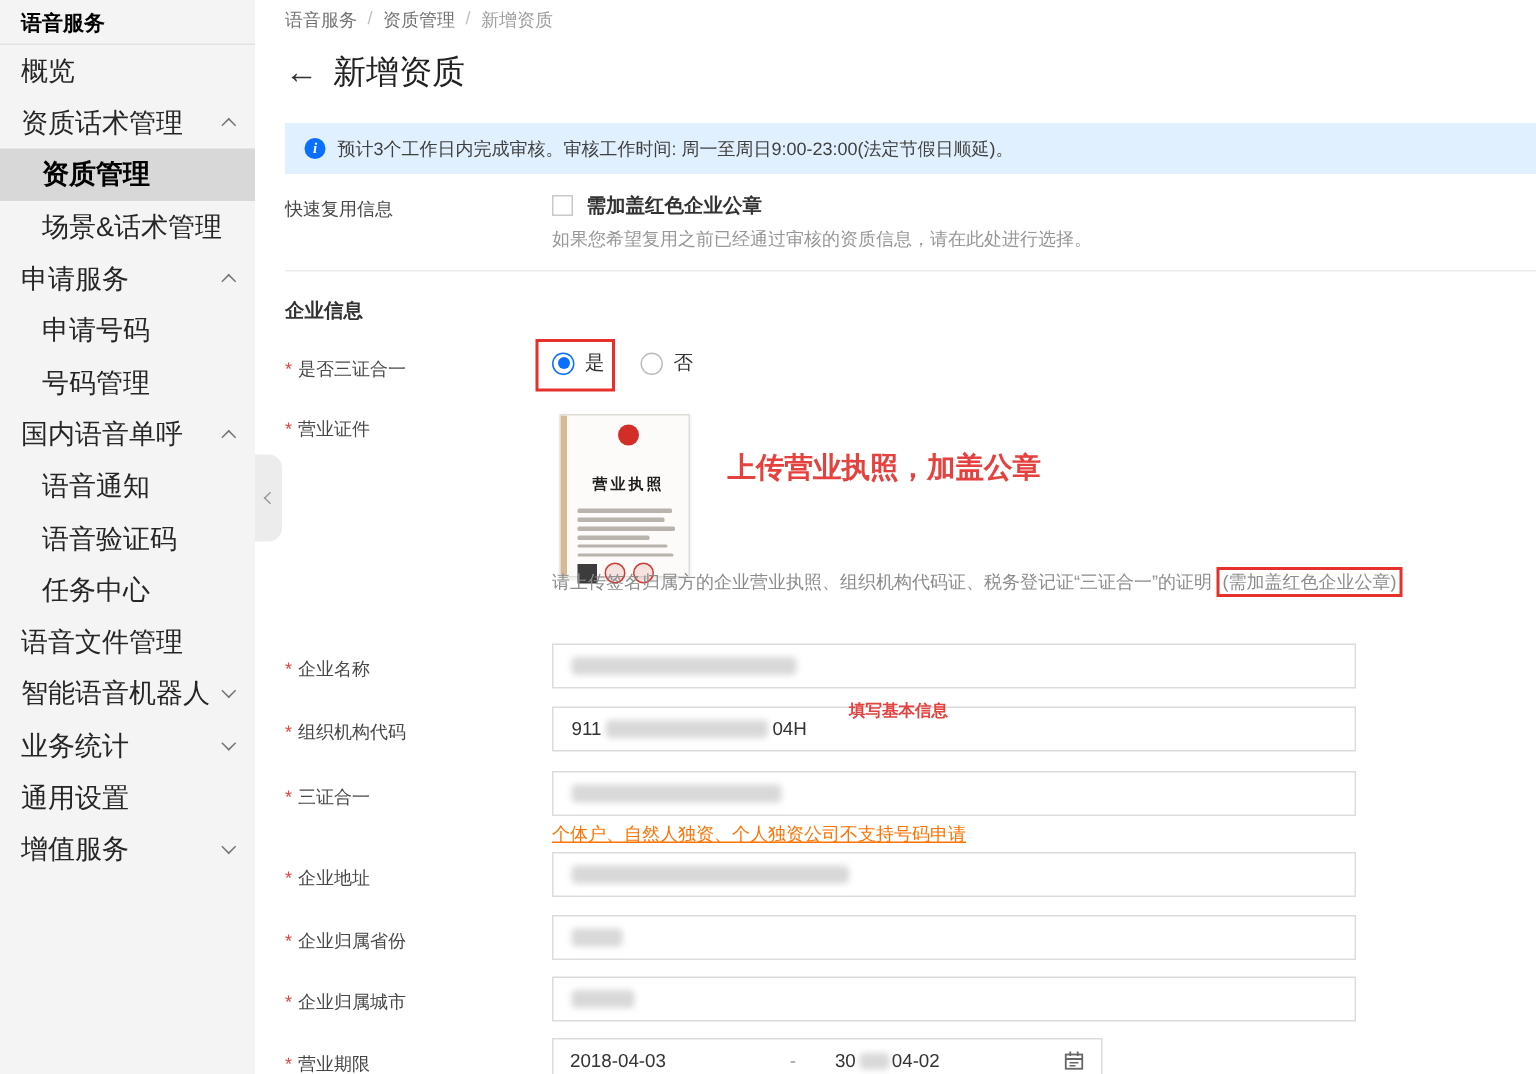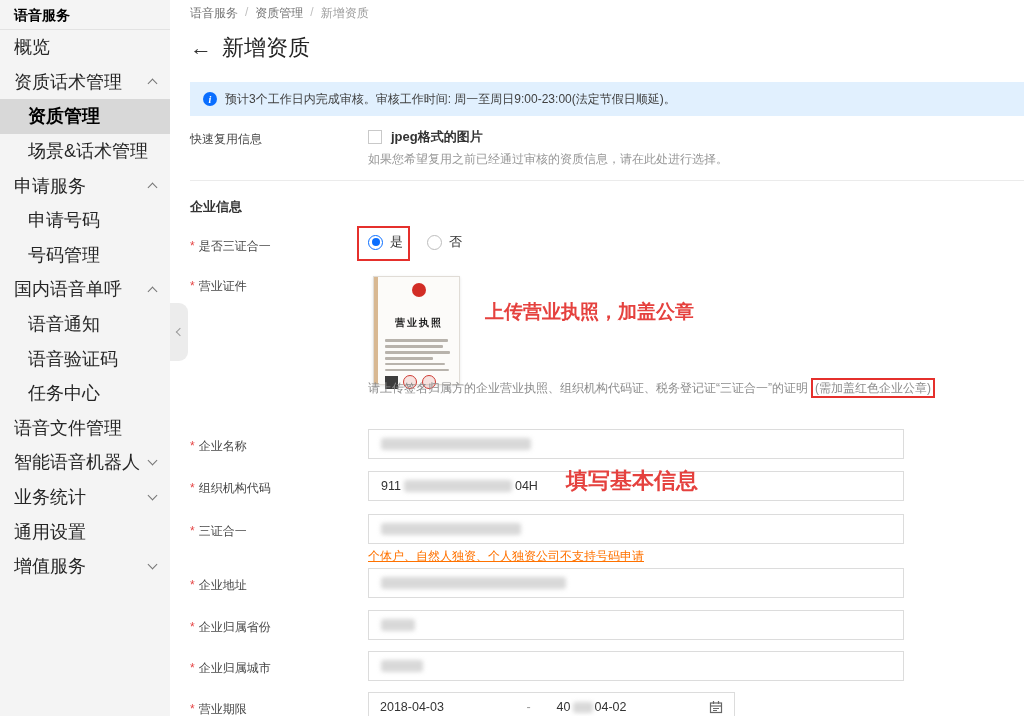--- a/index.html
+++ b/index.html
@@ -82,21 +82,21 @@
 
   .lic-note { position: absolute; left: 315px; top: 299px; font-size: 19px; font-weight: bold; color: #e5413e; }
   .lic-help1 { position: absolute; left: 198px; top: 380px; font-size: 12px; color: #8c8c8c; width: 700px; }
   .boxed { border: 2px solid #e5302c; padding: 1px 2px; margin-left: 3px; }
   .lic-help2 { position: absolute; left: 198px; top: 402px; font-size: 12px; color: #8c8c8c; }
 
   
   .input { position: absolute; left: 198px; width: 536px; height: 30px; border: 1px solid #dcdcdc; background: #fff;
            display: flex; align-items: center; padding: 0 12px; font-size: 12.5px; color: #333; }
   .blob { display: inline-block; height: 12px; background: #c8c8c8; border-radius: 3px; filter: blur(2px); opacity: .7; }
-  .org-note { position: absolute; left: 396px; top: 466px; font-size: 22px; font-weight: bold; color: #e5413e; z-index: 3; }
+  .org-note { position: absolute; left: 396px; top: 466px; font-size: 11px; font-weight: bold; color: #e5413e; z-index: 3; }
   .type-hint { position: absolute; left: 198px; top: 548px; font-size: 12px; color: #ff7200; text-decoration: underline; }
 
   .date-range { position: absolute; left: 198px; top: 692px; width: 367px; height: 30px; border: 1px solid #dcdcdc;
                 background: #fff; display: flex; align-items: center; padding: 0 11px; font-size: 12.5px; color: #333; cursor: pointer; }
   .dr-sep { margin-left: auto; color: #9a9a9a; }
   .dr-end { margin-left: 26px; display: flex; align-items: center; }
   .cal { margin-left: auto; display: flex; }
 </style>
 </head>
 <body>
@@ -182,21 +182,21 @@
     </div>
 
     <div class="banner">
       <span class="info-icon">i</span>
       <span>预计3个工作日内完成审核。审核工作时间: 周一至周日9:00-23:00(法定节假日顺延)。</span>
     </div>
 
     <div class="flabel" style="top:131px">快速复用信息</div>
     <div class="reuse-row">
       <span class="checkbox"></span>
-      <span>jpeg格式的图片</span>
+      <span>需加盖红色企业公章</span>
     </div>
     <div class="reuse-help">如果您希望复用之前已经通过审核的资质信息，请在此处进行选择。</div>
 
     <div class="divider"></div>
 
     <div class="section-title">企业信息</div>
 
     <div class="flabel" style="top:238px">
       <span class="star">*</span><span>是否三证合一</span>
     </div>
@@ -286,21 +286,21 @@
       <span class="blob" style="width:42px"></span>
     </div>
 
     <div class="flabel" style="top:701px">
       <span class="star">*</span><span>营业期限</span>
     </div>
     <div class="date-range">
       <span>2018-04-03</span>
       <span class="dr-sep">-</span>
       <span class="dr-end">
-        <span>40</span>
+        <span>30</span>
         <span class="blob" style="width:20px;height:11px;margin:0 2px"></span>
         <span>04-02</span>
       </span>
       <span class="cal">
         <svg width="14" height="14" viewBox="0 0 14 14">
           <rect x="1.5" y="3" width="11" height="9.5" fill="none" stroke="#666" stroke-width="1.2"></rect>
           <line x1="1.5" y1="6" x2="12.5" y2="6" stroke="#666" stroke-width="1.2"></line>
           <line x1="4.5" y1="1" x2="4.5" y2="4" stroke="#666" stroke-width="1.2"></line>
           <line x1="9.5" y1="1" x2="9.5" y2="4" stroke="#666" stroke-width="1.2"></line>
           <line x1="4" y1="8.5" x2="10" y2="8.5" stroke="#666" stroke-width="1"></line>

